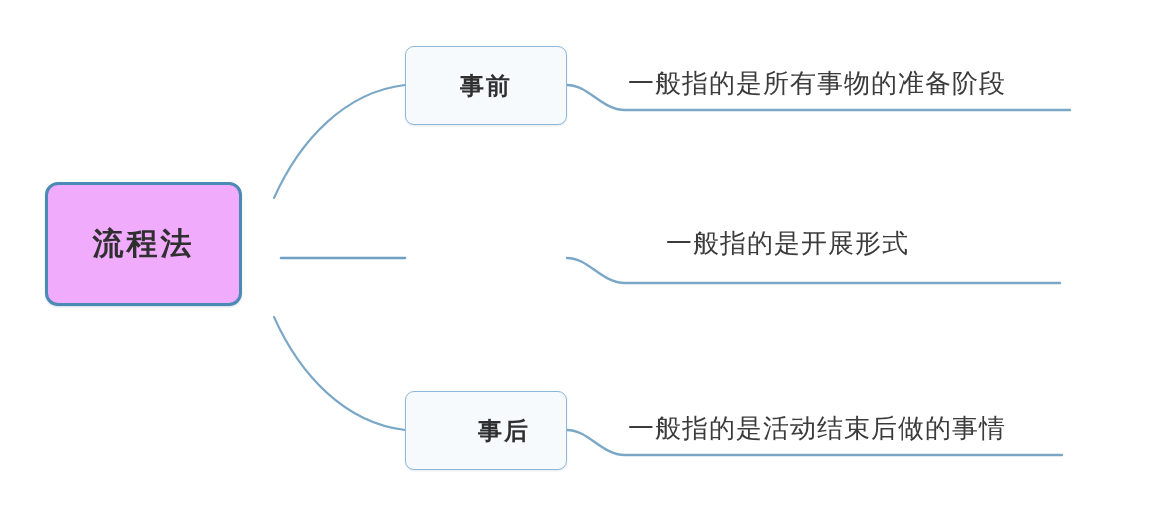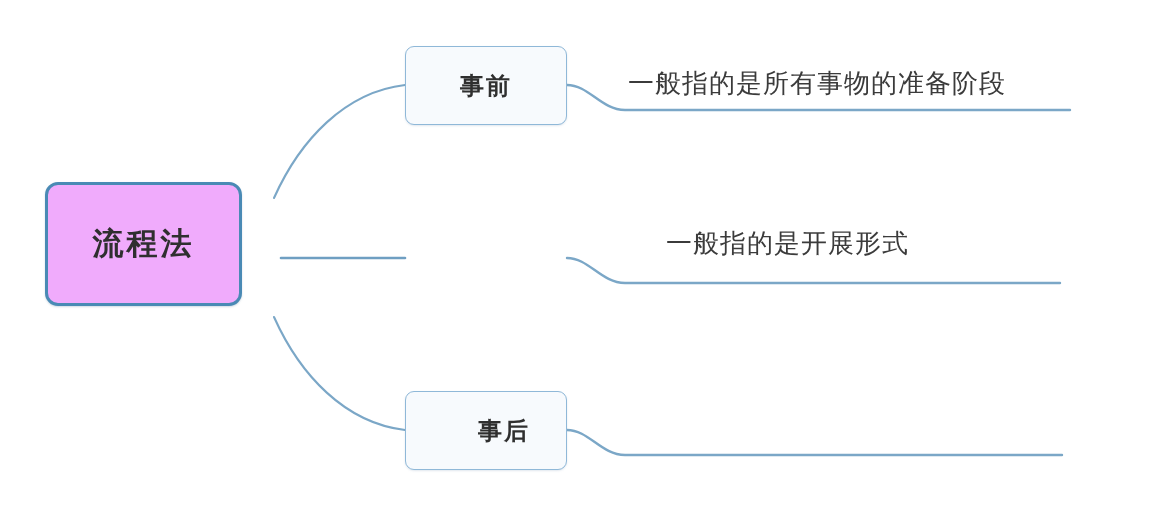--- a/index.html
+++ b/index.html
@@ -113,14 +113,15 @@
 
 
   <div class="node node-child child-3">
     <span>事后</span>
   </div>
 
   <div class="leaf leaf-1">一般指的是所有事物的准备阶段</div>
 
   <div class="leaf leaf-2">一般指的是开展形式</div>
 
+  <div class="leaf leaf-3">一般指的是活动结束后做的事情</div>
 
 </div>
 
 </body></html>

